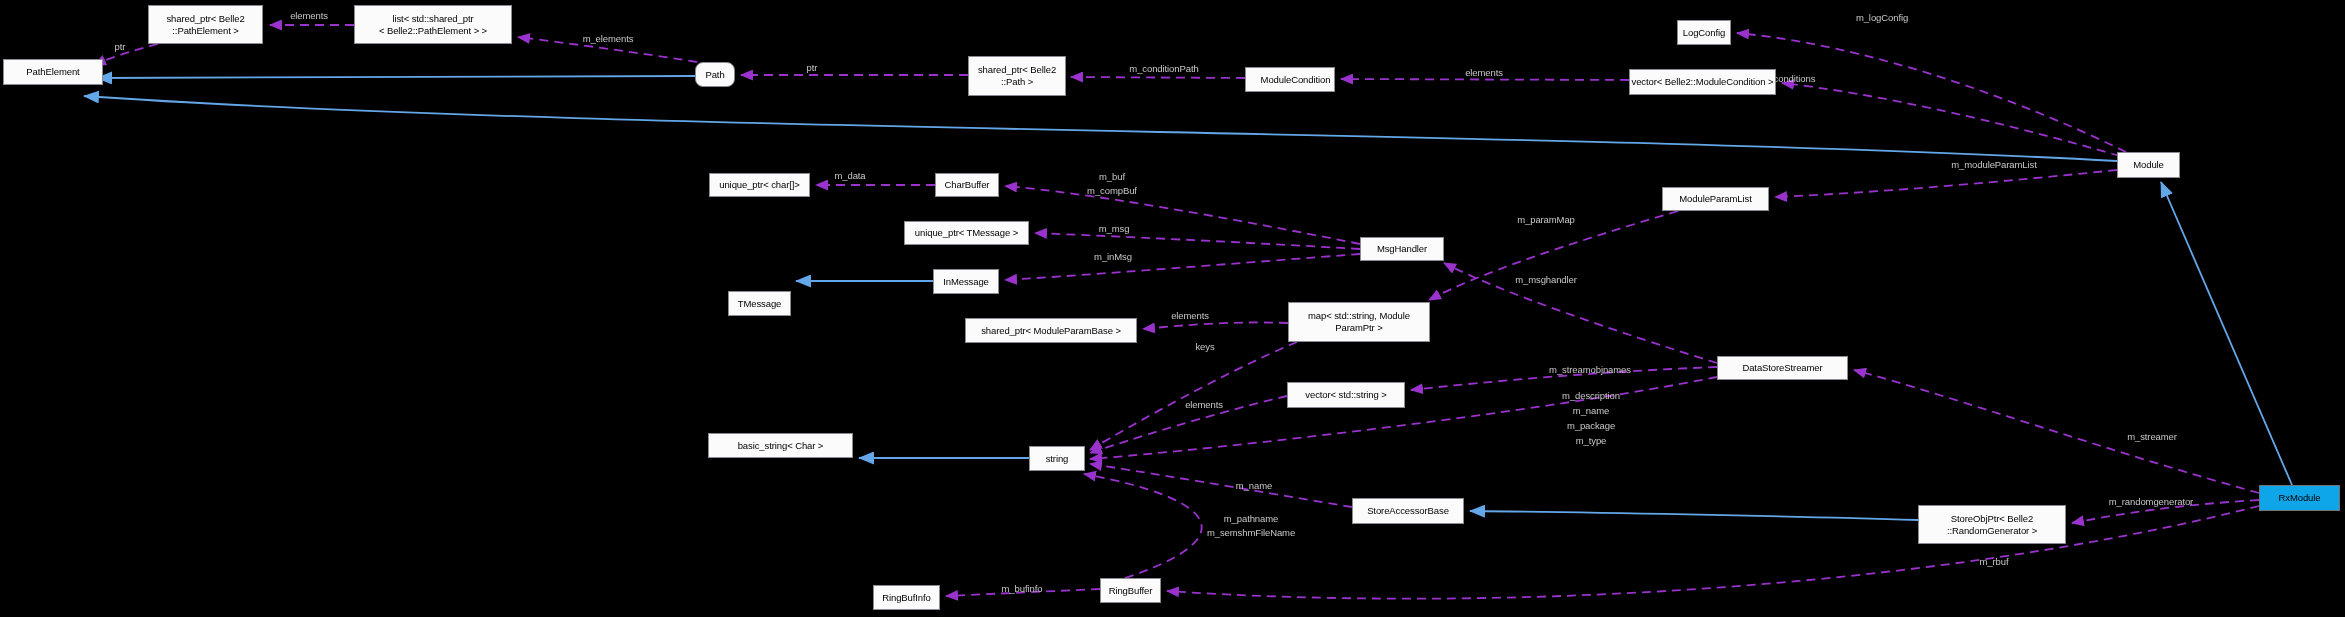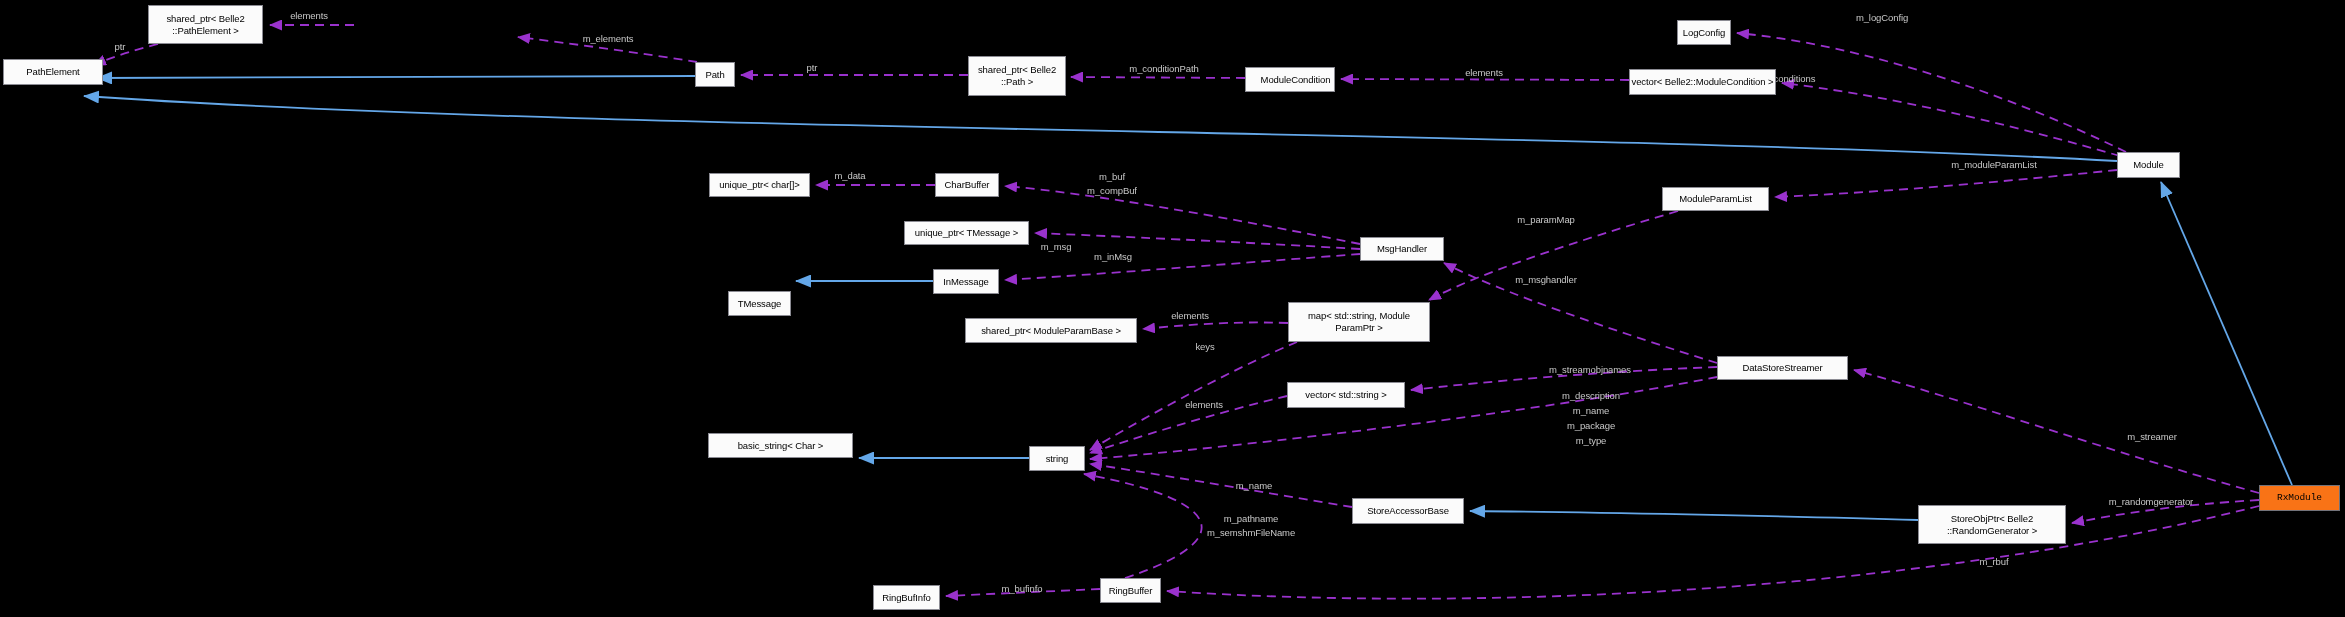--- a/index.html
+++ b/index.html
@@ -3,21 +3,21 @@
 <meta charset="utf-8">
 <style>
   html,body{margin:0;padding:0;background:#000;}
   #canvas{position:relative;width:2345px;height:617px;background:#000;overflow:hidden;
           font-family:"Liberation Sans","DejaVu Sans",sans-serif;}
   #edges{position:absolute;left:0;top:0;width:2345px;height:617px;}
   .node{position:absolute;display:flex;align-items:center;justify-content:center;
         box-sizing:border-box;background:#fbfbfb;border:1.5px solid #8b8b93;
         color:#000;font-size:9.5px;line-height:12px;text-align:center;
         white-space:pre-line;letter-spacing:-0.1px;z-index:3;cursor:pointer;}
-  .node.hl{background:#f97316;border-color:#73737a;font-family:Liberation Mono, monospace;}
+  .node.hl{background:#0ea5e9;border-color:#73737a;}
   .edge-label{position:absolute;transform:translate(-50%,-50%);color:#c8c8c8;
         font-size:9.5px;line-height:14px;text-align:center;white-space:pre-line;
         letter-spacing:-0.1px;z-index:2;}
   .lh15{line-height:15px;}
   path.usage{fill:none;stroke:#9a32cd;stroke-width:1.8;stroke-dasharray:9 6;}
   path.inherit{fill:none;stroke:#64a7e8;stroke-width:1.8;}
 </style>
 </head>
 <body>
 
@@ -64,21 +64,23 @@
     <path class="usage" d="M 1125,578 C 1240,540 1225,500 1084,474" marker-end="url(#arrP)"></path>
     <path class="usage" d="M 1100,589 L 946,596" marker-end="url(#arrP)"></path>
     <path class="usage" d="M 2259,493 C 2110,452 1955,397 1854,370" marker-end="url(#arrP)"></path>
     <path class="usage" d="M 2259,500 C 2175,505 2125,513 2072,523" marker-end="url(#arrP)"></path>
     <path class="usage" d="M 2259,506 C 1920,592 1480,612 1167,591" marker-end="url(#arrP)"></path>
   </svg>
 
   <div class="node" style="left:3px;top:59px;width:100px;height:26px;">PathElement</div>
   <div class="node" style="left:148px;top:5px;width:115px;height:39px;">shared_ptr&lt; Belle2
 ::PathElement &gt;</div>
-  <div class="node" style="left:695px;top:62px;width:40px;height:25px;">Path</div>
+  <div class="node" style="left:354px;top:5px;width:158px;height:39px;">list&lt; std::shared_ptr
+&lt; Belle2::PathElement &gt; &gt;</div>
+  <div class="node" style="left:695px;top:62px;width:40px;height:25px;border-radius:8px;">Path</div>
   <div class="node" style="left:968px;top:56px;width:98px;height:40px;">shared_ptr&lt; Belle2
 ::Path &gt;</div>
   <div class="node" style="left:1245px;top:67px;width:90px;height:25px;padding-left:11px;">ModuleCondition</div>
   <div class="node" style="left:1629px;top:69px;width:147px;height:26px;">vector&lt; Belle2::ModuleCondition &gt;</div>
   <div class="node" style="left:1677px;top:20px;width:54px;height:25px;">LogConfig</div>
   <div class="node" style="left:2117px;top:152px;width:63px;height:26px;">Module</div>
   <div class="node" style="left:709px;top:173px;width:101px;height:24px;">unique_ptr&lt; char[]&gt;</div>
   <div class="node" style="left:935px;top:173px;width:64px;height:24px;">CharBuffer</div>
   <div class="node" style="left:904px;top:221px;width:125px;height:24px;">unique_ptr&lt; TMessage &gt;</div>
   <div class="node" style="left:728px;top:269px;width:63px;height:25px;margin-top:22px;">TMessage</div>
@@ -106,21 +108,21 @@
   <div class="edge-label" style="left:1164px;top:69px;">m_conditionPath</div>
   <div class="edge-label" style="left:1484px;top:73px;">elements</div>
   <div class="edge-label" style="left:1882px;top:18px;">m_logConfig</div>
   <div class="edge-label" style="left:1788px;top:79px;">m_conditions</div>
   <div class="edge-label" style="left:1994px;top:165px;">m_moduleParamList</div>
   <div class="edge-label" style="left:1546px;top:220px;">m_paramMap</div>
   <div class="edge-label" style="left:1546px;top:280px;">m_msghandler</div>
   <div class="edge-label" style="left:1112px;top:184px;">m_buf
 m_compBuf</div>
   <div class="edge-label" style="left:850px;top:176px;">m_data</div>
-  <div class="edge-label" style="left:1056px;top:229px;margin-top:18px;">m_msg</div>
+  <div class="edge-label" style="left:1114px;top:229px;">m_msg</div>
   <div class="edge-label" style="left:1113px;top:257px;">m_inMsg</div>
   <div class="edge-label" style="left:1190px;top:316px;">elements</div>
   <div class="edge-label" style="left:1205px;top:347px;">keys</div>
   <div class="edge-label" style="left:1204px;top:405px;">elements</div>
   <div class="edge-label" style="left:1590px;top:370px;">m_streamobjnames</div>
   <div class="edge-label lh15" style="left:1591px;top:418px;">m_description
 m_name
 m_package
 m_type</div>
   <div class="edge-label" style="left:1254px;top:486px;">m_name</div>

